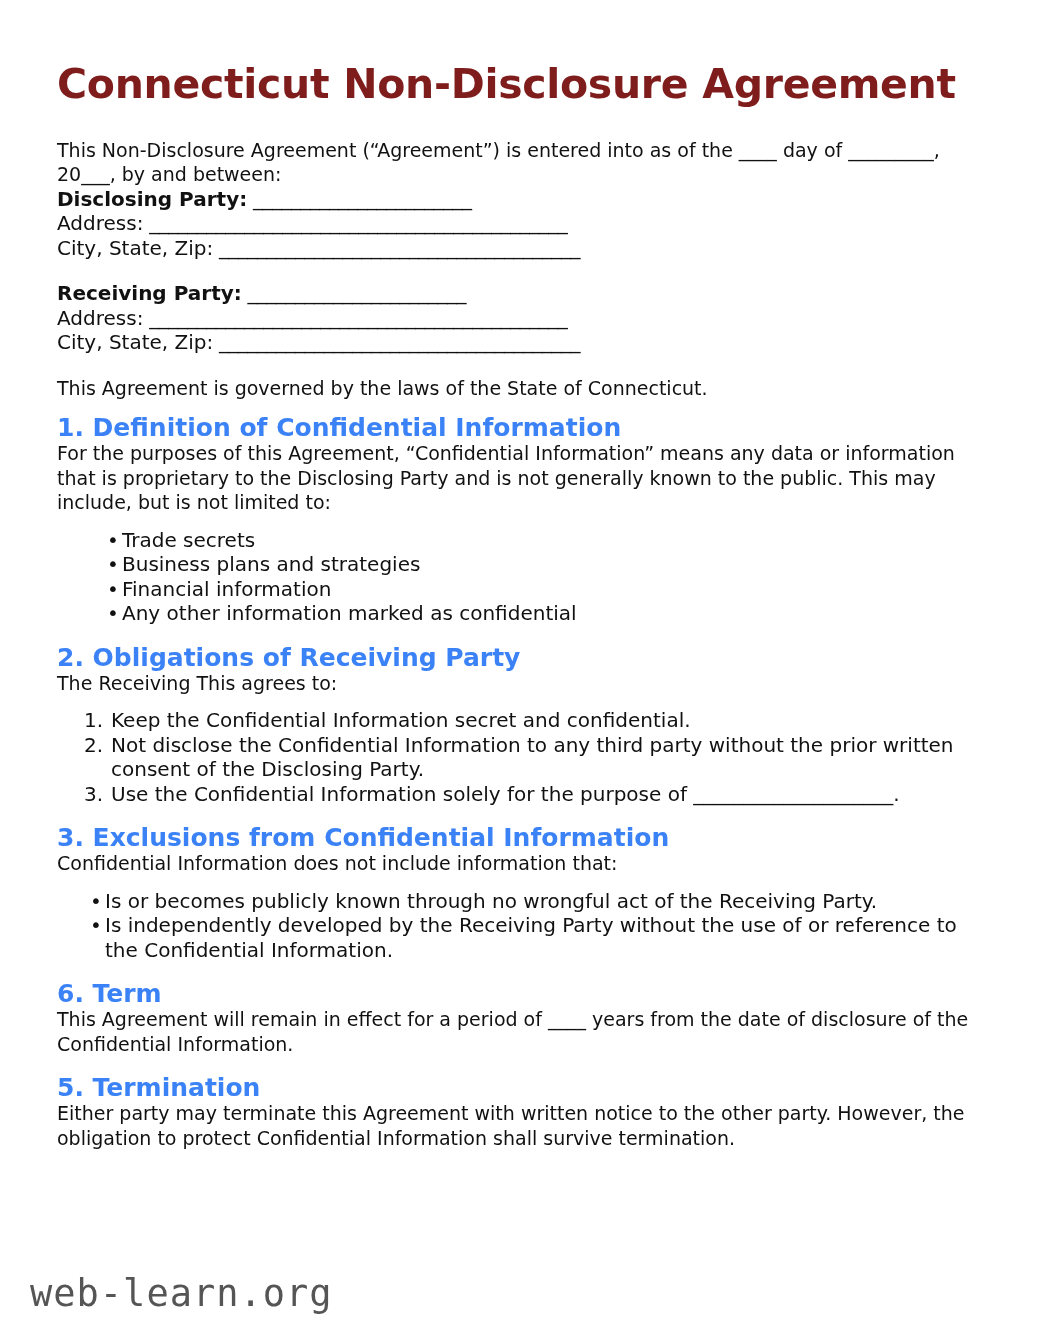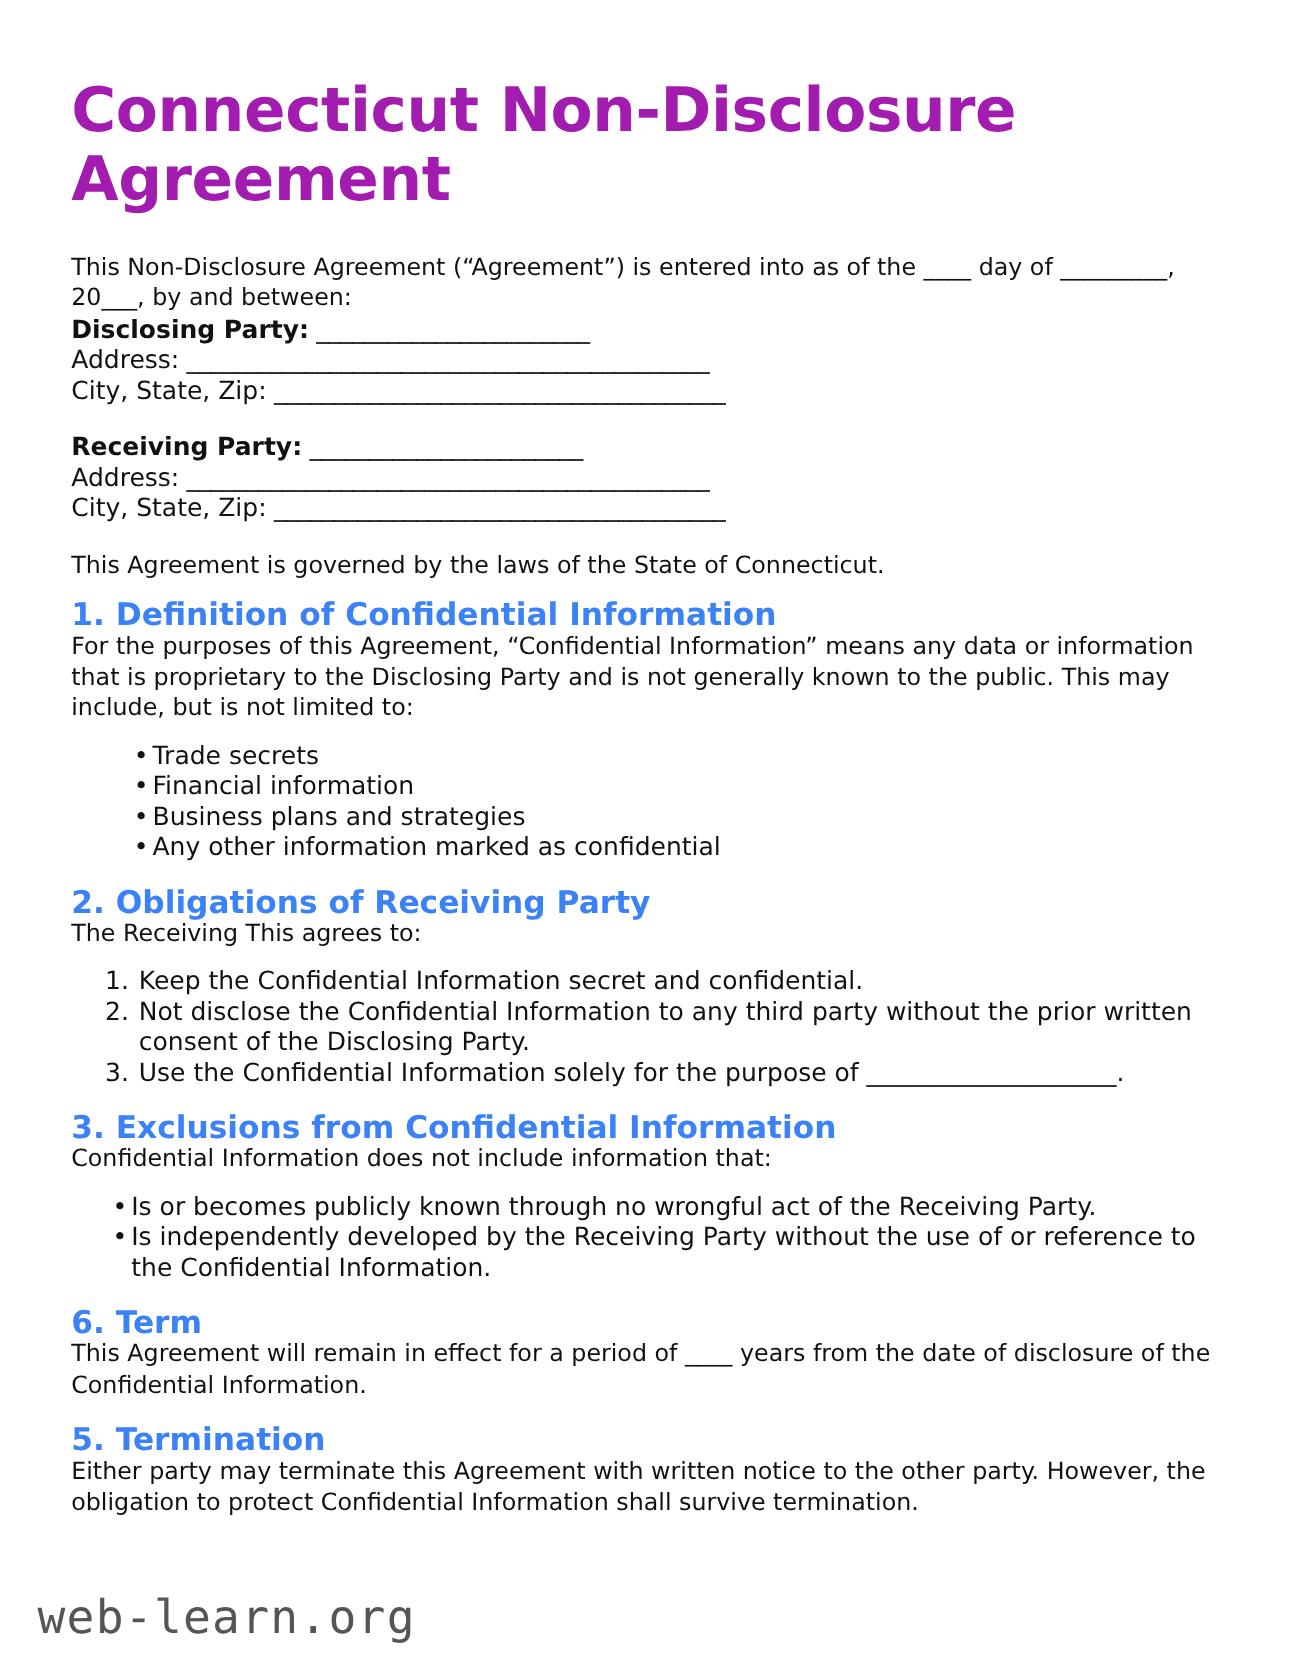--- a/index.html
+++ b/index.html
@@ -21,26 +21,26 @@
     position: absolute;
     left: 0;
     top: 0;
     width: 1037px;
     height: 1342px;
     box-sizing: border-box;
     padding: 62px 47px 0 57px;
   }
 
   .doc-title {
-    font-size: 49px;
+    font-size: 41px;
     font-weight: bold;
     letter-spacing: -0.3px;
     line-height: 1.12;
     margin: 0 0 30px 0;
-    color: #a21caf;
+    color: #7f1d1d;
   }
 
   p.body-text {
     font-size: 19px;
     line-height: 24.5px;
     margin: 0;
     color: #111;
   }
 
   .intro {
@@ -161,22 +161,22 @@
     <div class="party-line"><span>City, State, Zip:</span><span class="blank"> ______________________________________</span></div>
   </div>
 
   <p class="body-text governing">This Agreement is governed by the laws of the State of Connecticut.</p>
 
   <div class="section sec1">
     <h2 class="section-heading">1. Definition of Confidential Information</h2>
     <p class="body-text">For the purposes of this Agreement, “Confidential Information” means any data or information that is proprietary to the Disclosing Party and is not generally known to the public. This may include, but is not limited to:</p>
     <ul class="bullets">
       <li>Trade secrets</li>
+      <li>Business plans and strategies</li>
       <li>Financial information</li>
-      <li>Business plans and strategies</li>
       <li>Any other information marked as confidential</li>
     </ul>
   </div>
 
   <div class="section sec2">
     <h2 class="section-heading">2. Obligations of Receiving Party</h2>
     <p class="body-text">The Receiving This agrees to:</p>
     <ol class="numbers">
       <li>Keep the Confidential Information secret and confidential.</li>
       <li>Not disclose the Confidential Information to any third party without the prior written consent of the Disclosing Party.</li>

